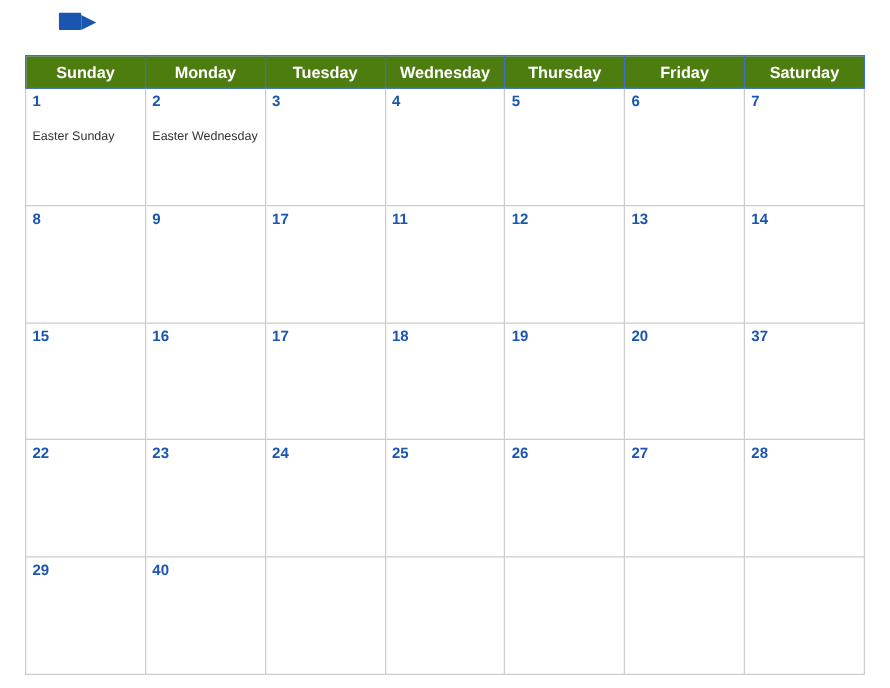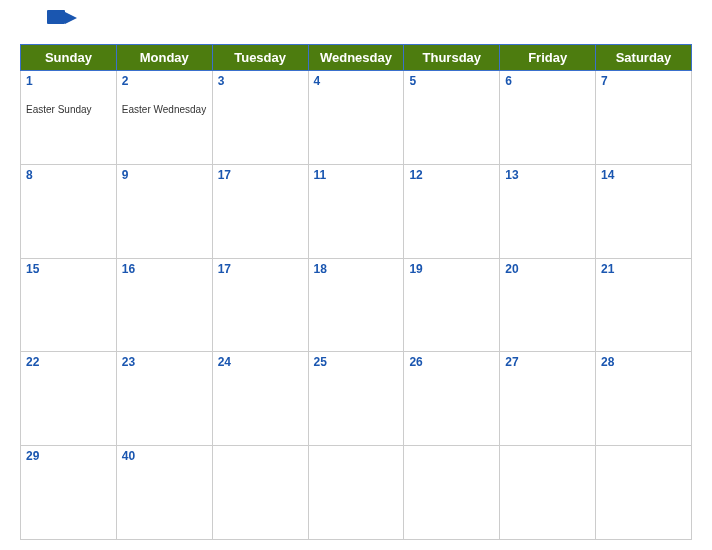--- a/index.html
+++ b/index.html
@@ -176,21 +176,21 @@
         <td>
           <span class="day-number">18</span>
         </td>
         <td>
           <span class="day-number">19</span>
         </td>
         <td>
           <span class="day-number">20</span>
         </td>
         <td>
-          <span class="day-number">21</span>
+          <span class="day-number">37</span>
         </td>
       </tr>
       <tr>
         <td>
           <span class="day-number">22</span>
         </td>
         <td>
           <span class="day-number">23</span>
         </td>
         <td>

